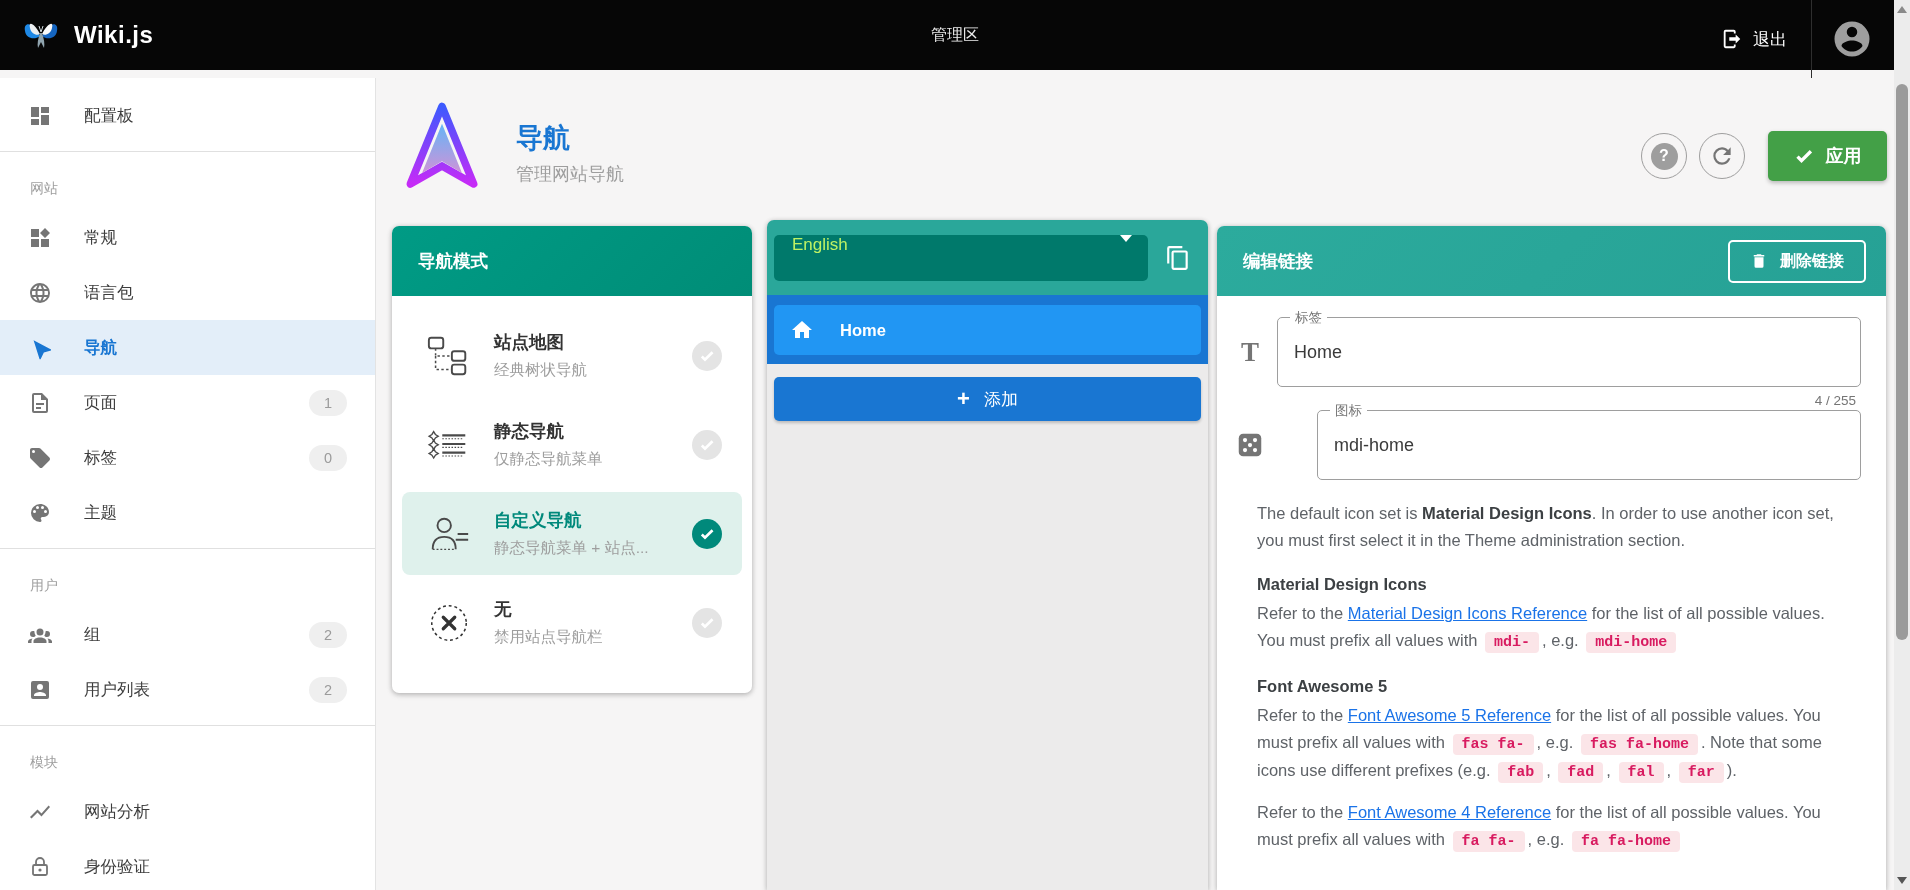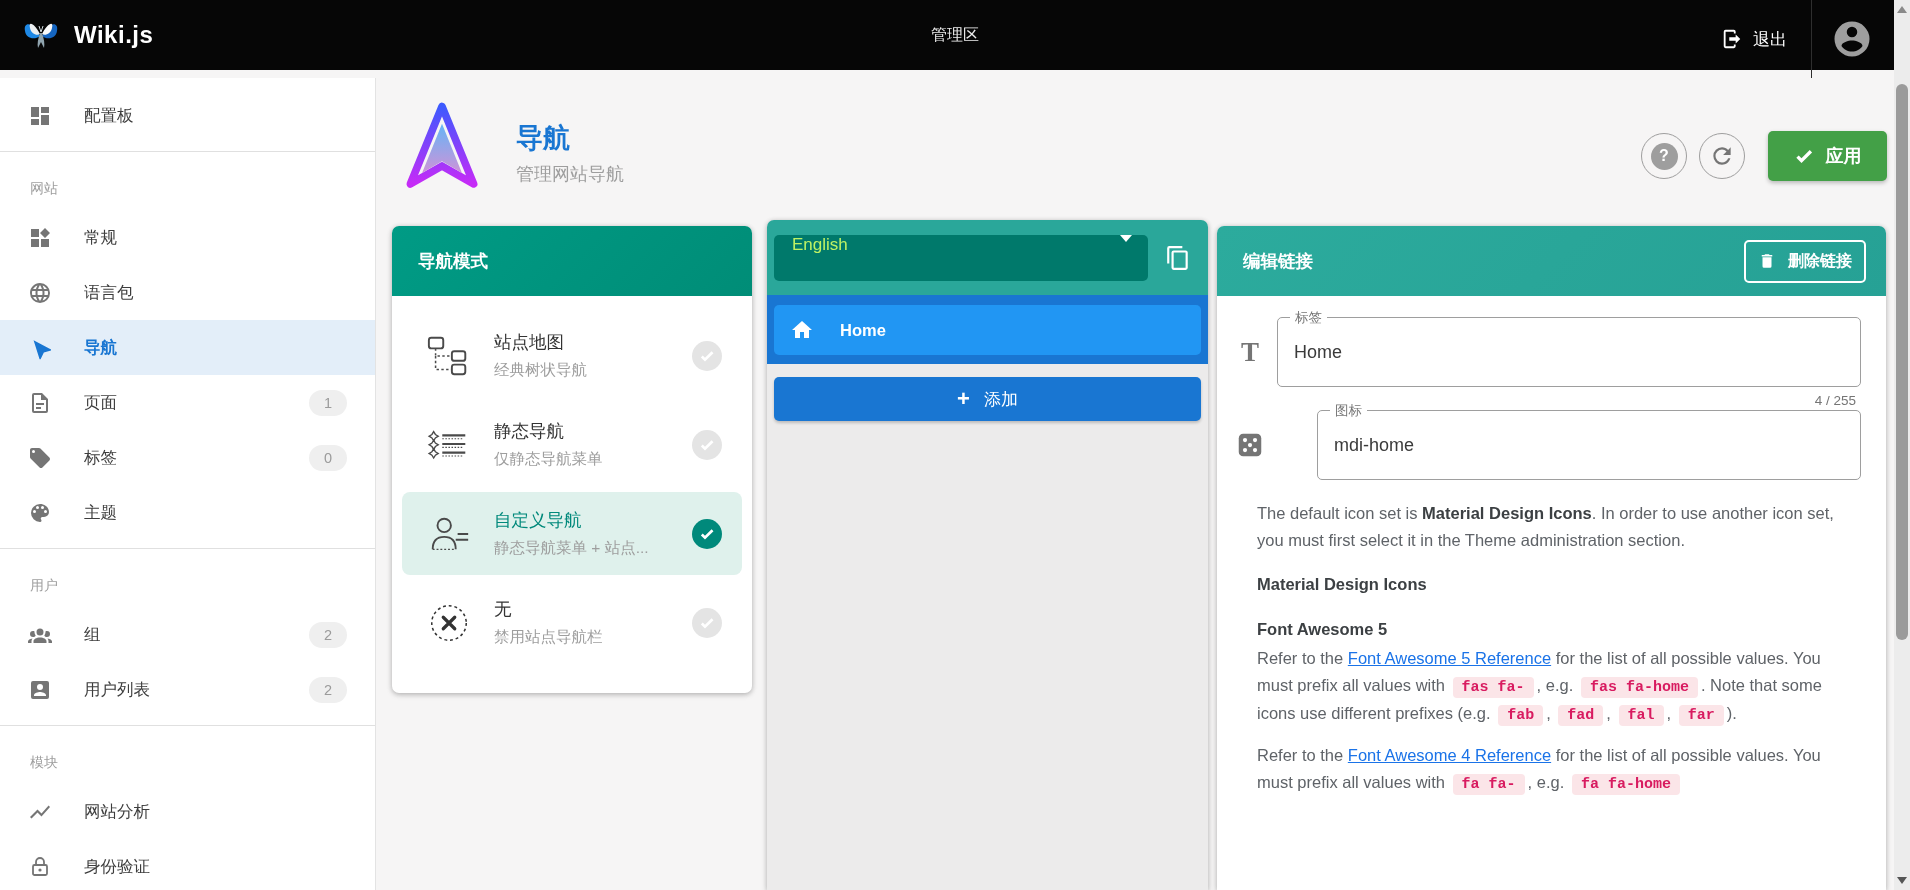--- a/index.html
+++ b/index.html
@@ -51,21 +51,21 @@
     color:#fff; font-size:17.5px; font-weight:bold; }
   .teal-dark { background:linear-gradient(135deg,#009B85,#008D77); }
   .teal-light { background:linear-gradient(135deg,#2CAB9D,#26A195);gap:25px; }
 
   
   .navmode { left:392px; top:226px; width:360px; height:467px; }
   .nm-body { padding:12px 0; }
   .nm-row { display:flex; align-items:center; padding:16px 20px 16px 24px; margin:6px 10px; border-radius:8px; cursor:pointer; }
   .nm-row .nm-icon { width:46px; height:46px; flex:0 0 46px; margin-right:22px; }
   .nm-texts { flex:1; min-width:0; }
-  .nm-title { font-size:17.5px; font-weight:normal; color:#333; }
+  .nm-title { font-size:17.5px; font-weight:bold; color:#333; }
   .nm-sub { font-size:15.5px; color:#9E9E9E; margin-top:6px; white-space:nowrap; overflow:hidden; text-overflow:ellipsis; }
   .nm-row.selected { background:#DFF1EC; }
   .nm-row.selected .nm-title { color:#00897B; }
   .nm-check { width:30px; height:30px; border-radius:50%; background:#E4E4E4; color:#fff;
     display:flex; align-items:center; justify-content:center; flex:0 0 30px; }
   .nm-check svg { width:16px; height:16px; }
   .nm-row.selected .nm-check { background:#00897B; }
 
   
   .locale-panel { left:767px; top:220px; width:441px; height:670px; border-radius:7px 7px 0 0; background:#ECEBEB; }
@@ -81,21 +81,21 @@
   .tree-item .t-lbl { margin-left:26px; font-size:16.5px; font-weight:bold; }
   .add-btn { margin:13px 7px 0; height:44px; background:#1976D2; border:none; border-radius:5px; color:#fff;
     font-size:17px; display:flex; align-items:center; justify-content:center; gap:14px; width:427px;
     cursor:pointer; font-family:inherit; box-shadow:0 2px 3px rgba(0,0,0,.2); }
   .add-plus { font-size:22px; font-weight:bold; line-height:1; }
 
   
   .edit-panel { left:1217px; top:226px; width:669px; height:664px; border-radius:7px 7px 0 0; }
   .edit-header { justify-content:space-between; padding-right:20px; }
   .delete-btn { display:flex; align-items:center; gap:12px; border:2px solid #fff; border-radius:5px;
-    background:transparent; color:#fff; font-size:16px; font-weight:bold; padding:9px 12px; cursor:pointer; font-family:inherit; }
+    background:transparent; color:#fff; font-size:16px; font-weight:bold; padding:9px 20px; cursor:pointer; font-family:inherit; }
   .field-row { display:flex; align-items:flex-start; padding:0 25px 0 16px; margin-top:21px; }
   .field-icon { width:34px; height:34px; margin:18px 10px 0 0; flex:0 0 34px; display:flex;
     align-items:center; justify-content:center; color:#757575; }
   .t-glyph { font-size:27px; font-weight:bold; color:#757575; font-family:"Liberation Serif","DejaVu Serif",serif; }
   .ofield { position:relative; flex:1; height:70px; border:1px solid #9E9E9E; border-radius:5px; background:#fff; }
   .ofield input { position:absolute; left:16px; right:16px; top:0; height:100%; border:none; outline:none;
     font-size:18px; color:#3a3a3a; background:transparent; font-family:inherit; }
   .ofield .float-lbl { position:absolute; top:-9px; left:12px; background:#fff; padding:0 5px;
     font-size:13.5px; color:#757575; }
   .counter { text-align:right; padding:6px 30px 0 0; font-size:13.5px; color:#757575; }
@@ -453,20 +453,21 @@
     </span>
     <div class="ofield">
       <span class="float-lbl">图标</span>
       <input type="text" value="mdi-home" style="">
     </div>
   </div>
 
   <div class="help" id="help-container">
       <p><span>The default icon set is </span><b>Material Design Icons</b><span>. In order to use another icon set, you must first select it in the Theme administration section.</span></p>
       <h4><span>Material Design Icons</span></h4>
+      <p><span>Refer to the </span><a style="text-decoration: underline;">Material Design Icons Reference</a><span> for the list of all possible values. You must prefix all values with </span><span class="code-chip">mdi-</span><span>, e.g. </span><span class="code-chip">mdi-home</span></p>
       <h4><span>Font Awesome 5</span></h4>
       <p><span>Refer to the </span><a style="text-decoration: underline;">Font Awesome 5 Reference</a><span> for the list of all possible values. You must prefix all values with </span><span class="code-chip">fas fa-</span><span>, e.g. </span><span class="code-chip">fas fa-home</span><span>. Note that some icons use different prefixes (e.g. </span><span class="code-chip">fab</span><span>, </span><span class="code-chip">fad</span><span>, </span><span class="code-chip">fal</span><span>, </span><span class="code-chip">far</span><span>).</span></p>
       <p><span>Refer to the </span><a style="text-decoration: underline;">Font Awesome 4 Reference</a><span> for the list of all possible values. You must prefix all values with </span><span class="code-chip">fa fa-</span><span>, e.g. </span><span class="code-chip">fa fa-home</span></p>
     </div>
 
 </section>
 
 <div class="scrollbar">
   <div class="sb-arrow-up"></div>
   <div class="sb-thumb"></div>

